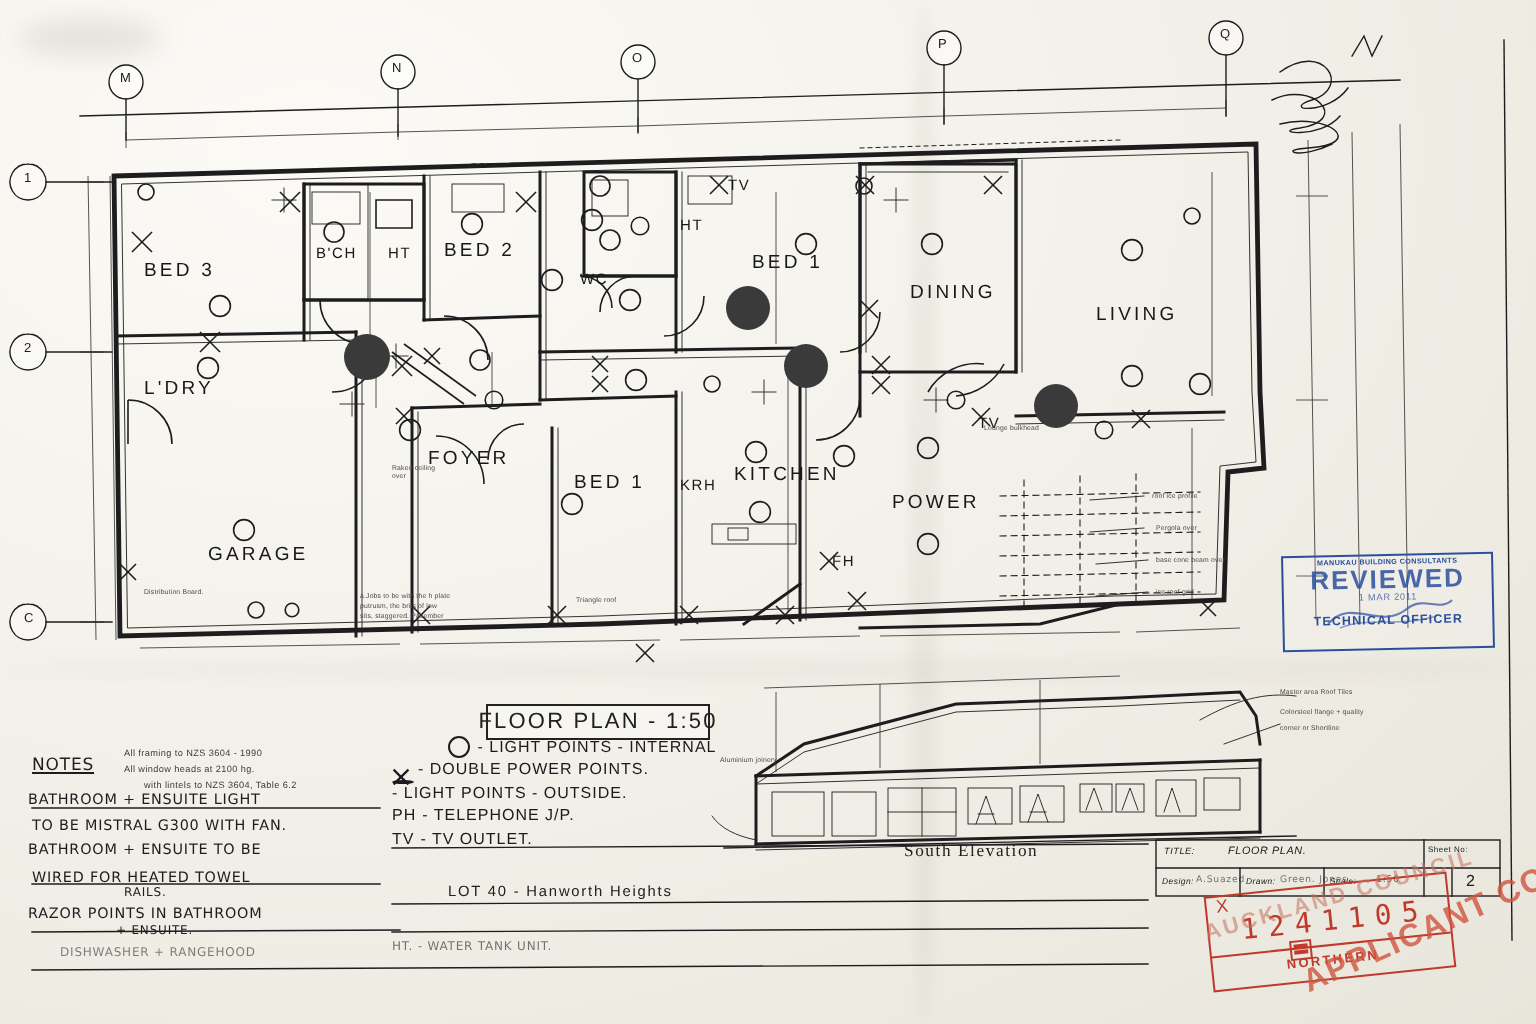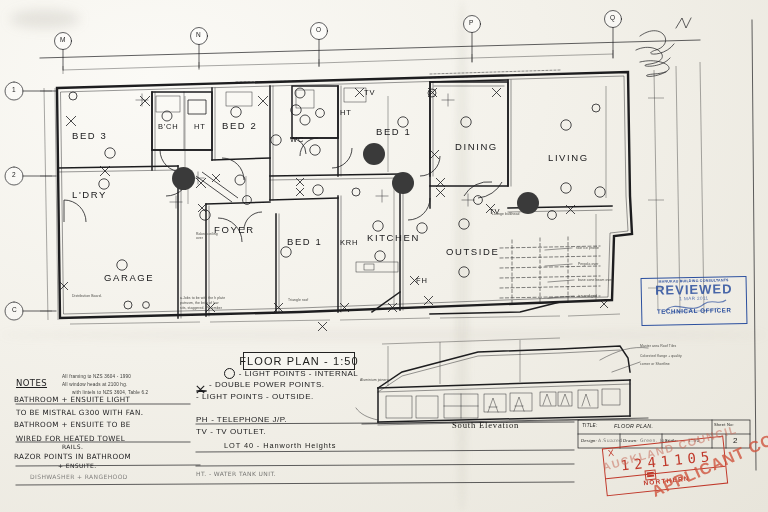--- a/index.html
+++ b/index.html
@@ -554,21 +554,21 @@
   <div class="lbl room sm" style="left:340px;top:108px;">HT</div>
   <div class="lbl room sm" style="left:364px;top:88px;">TV</div>
   <div class="lbl room" style="left:376px;top:126px;">BED 1</div>
   <div class="lbl room" style="left:455px;top:141px;">DINING</div>
   <div class="lbl room" style="left:548px;top:152px;">LIVING</div>
   <div class="lbl room" style="left:72px;top:189px;">L'DRY</div>
   <div class="lbl room" style="left:214px;top:224px;">FOYER</div>
   <div class="lbl room" style="left:287px;top:236px;">BED 1</div>
   <div class="lbl room sm" style="left:340px;top:238px;">KRH</div>
   <div class="lbl room" style="left:367px;top:232px;">KITCHEN</div>
-  <div class="lbl room" style="left:446px;top:246px;">OUTSIDE</div>
+  <div class="lbl room" style="left:446px;top:246px;">POWER</div>
   <div class="lbl room" style="left:104px;top:272px;">GARAGE</div>
   <div class="lbl room sm" style="left:489px;top:207px;">TV</div>
   <div class="lbl room sm" style="left:416px;top:276px;text-align:center;">FH</div>
 
   <div class="lbl micro" style="left:72px;top:294px;">Distribution Board.</div>
   <div class="lbl micro" style="left:288px;top:298px;">Triangle roof</div>
   <div class="lbl micro" style="left:576px;top:246px;">roof ice profile</div>
   <div class="lbl micro" style="left:578px;top:262px;">Pergola over</div>
   <div class="lbl micro" style="left:578px;top:278px;">base cone beam over</div>
   <div class="lbl micro" style="left:578px;top:294px;">ice roof grid</div>
@@ -601,21 +601,21 @@
             <line x1="8.2" y1="0.8" x2="0.8" y2="8.2" stroke="#1b1b1d" stroke-width="1.1"></line>
           </svg>
       </span>
       <span class="legend-row">- DOUBLE POWER POINTS.</span>
     </div>
     <div style="display:flex;align-items:flex-start;height:11px;flex-direction:column;">
       <span style="display:inline-block;width:9px;height:9px;border:1.2px solid #1b1b1d;border-radius:50%;margin-right:4px;
                    background:linear-gradient(90deg,#1b1b1d 50%,transparent 50%);"></span>
       <span class="legend-row">- LIGHT POINTS - OUTSIDE.</span>
     </div>
-    <div style="display:flex;align-items:baseline;height:12px;margin-top:14px;">
+    <div style="display:flex;align-items:baseline;height:12px;margin-top:2px;">
       <span class="legend-row" style="margin-right:3px;">PH</span>
       <span class="legend-row">- TELEPHONE J/P.</span>
     </div>
     <div style="display:flex;align-items:baseline;height:12px;">
       <span class="legend-row" style="margin-right:3px;">TV</span>
       <span class="legend-row">- TV OUTLET.</span>
     </div>
   </div>
 
   <div class="lbl hand big" style="left:16px;top:378px;text-decoration:underline;">NOTES</div>

